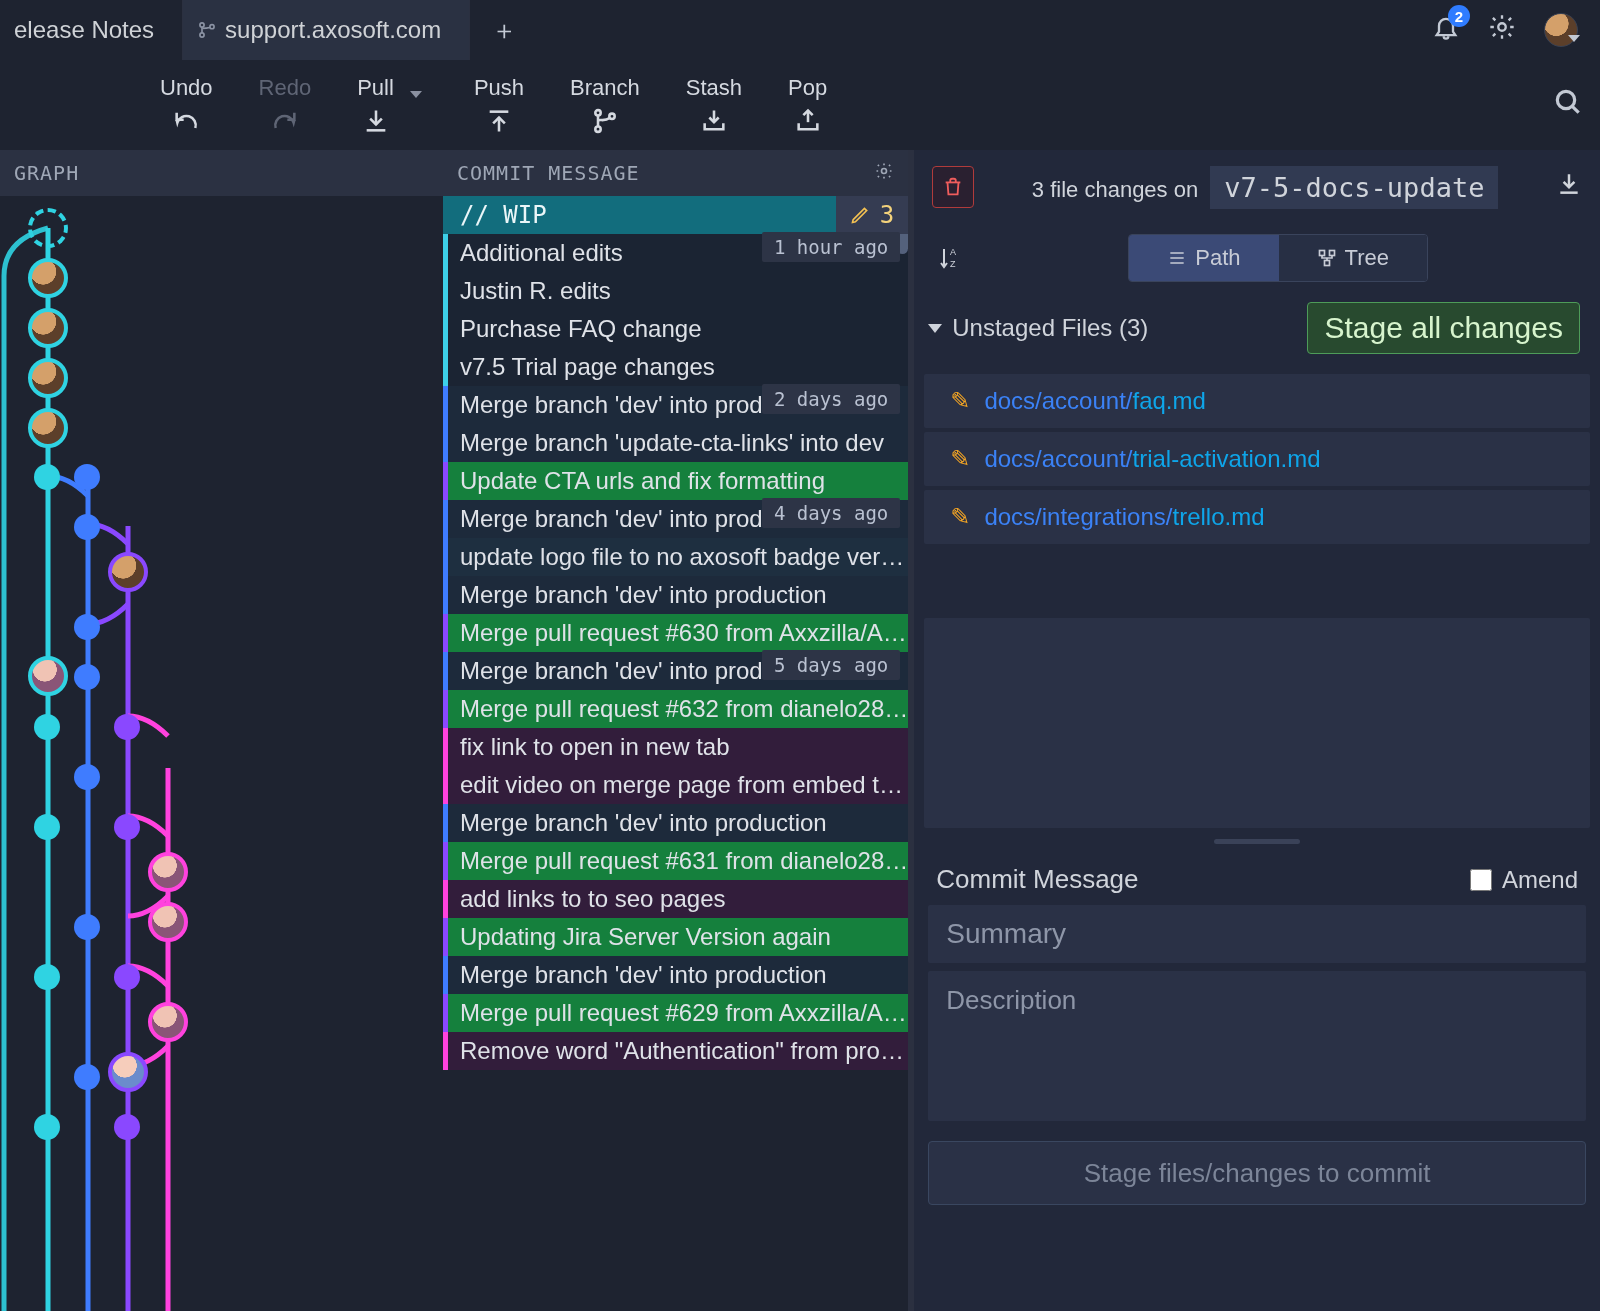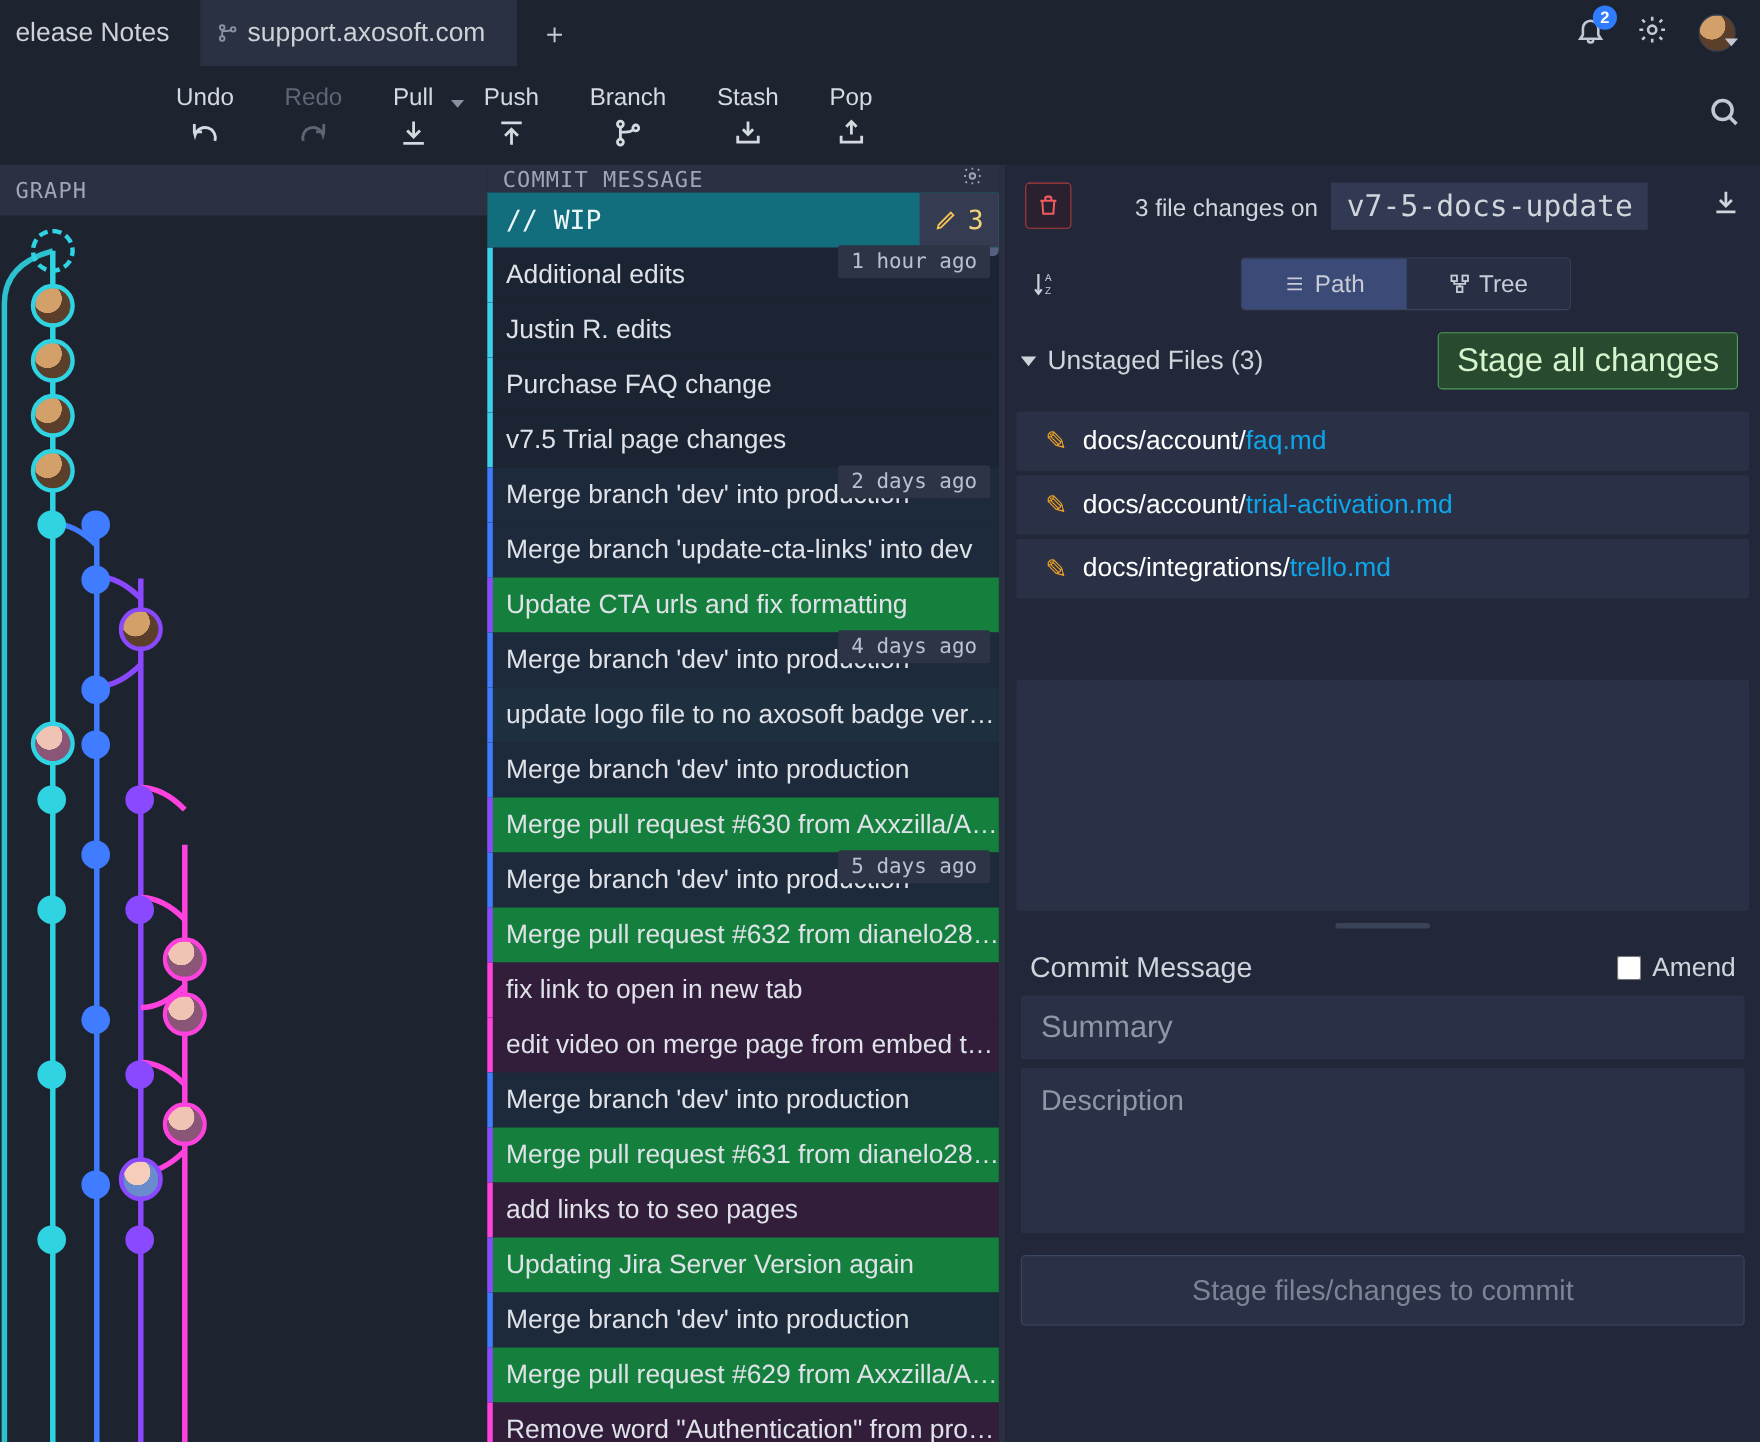--- a/index.html
+++ b/index.html
@@ -93,21 +93,21 @@
     border: 4px solid; background: #1e2436;
   }
   .node.big { width: 40px; height: 40px; border-width: 4px; }
   .node.av { width: 40px; height: 40px; border-radius: 50%; overflow: hidden; border: 4px solid; background: radial-gradient(circle at 35% 30%, #d4a06a 0 42%, #5c3f2a 43% 100%); }
   .node.av.fem { background: radial-gradient(circle at 40% 30%, #f0c3b4 0 40%, #8a5577 41% 100%); }
   .node.av.fem2 { background: radial-gradient(circle at 40% 30%, #f6cdbb 0 40%, #6b8ccc 41% 100%); }
 
   
   .commit-list { position: relative; flex: 1; }
   .commit-row {
-    height: 50px; display: flex; align-items: center;
+    height: 38px; display: flex; align-items: center;
     border-left: 5px solid transparent;
     padding-left: 12px;
     color: #dfe2e8;
     font-size: 24px;
     white-space: nowrap; overflow: hidden; text-overflow: ellipsis;
     background: #1c2232;
   }
   .commit-row.wip {
     background: #126d7d;
     font-family: ui-monospace, SFMono-Regular, Menlo, monospace;
@@ -187,21 +187,21 @@
   }
 
   .file-list { padding: 6px 0 6px 0; }
   .file-row {
     height: 54px; display: flex; align-items: center; gap: 14px;
     padding: 0 10px 0 26px;
     background: #2a3146; margin: 4px 10px; border-radius: 2px;
     font-size: 24px;
   }
   .file-row .pencil { color: #f6a623; }
-  .file-row .dir { color: #ffffff; }
+  .file-row .dir { color: #3b82f6; }
   .file-row .name { color: #0ea5e9; }
 
   .staged-box { margin: 8px 10px 0 10px; height: 210px; background: #2a3146; border-radius: 2px; }
 
   .drag-handle { height: 26px; display: flex; align-items: center; justify-content: center; }
   .drag-handle .bar { width: 86px; height: 5px; background: #3a4258; border-radius: 3px; }
 
   .commit-msg-head {
     display: flex; align-items: center; padding: 10px 22px;
     font-size: 26px;
@@ -285,21 +285,21 @@
       </svg>
   </div>
   <div class="tbtn pull-caret">
     <span class="lbl">Pull</span>
     <svg viewBox="0 0 24 24">
         <path d="M12 3v12"></path>
         <path d="M7 10l5 5 5-5"></path>
         <path d="M4 20h16"></path>
       </svg>
   </div>
-  <div class="tbtn" style="">
+  <div class="tbtn" style="margin-left:34px">
     <span class="lbl">Push</span>
     <svg viewBox="0 0 24 24">
         <path d="M12 21V9"></path>
         <path d="M7 14l5-5 5 5"></path>
         <path d="M4 4h16"></path>
       </svg>
   </div>
   <div class="tbtn">
     <span class="lbl">Branch</span>
     <svg viewBox="0 0 24 24">

